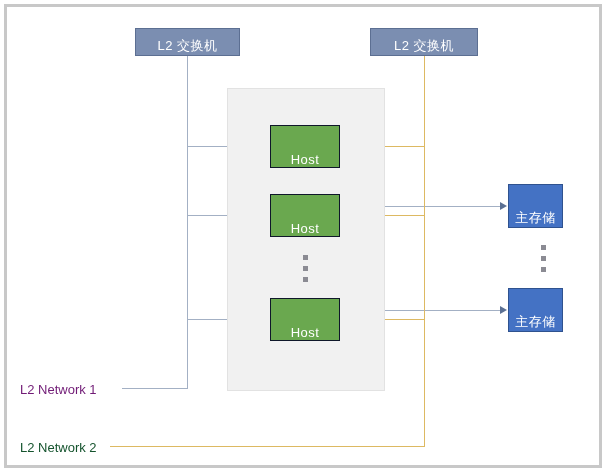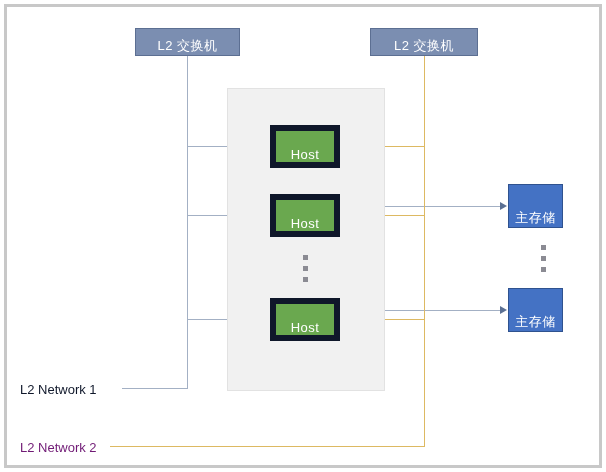--- a/index.html
+++ b/index.html
@@ -60,21 +60,21 @@
     letter-spacing: 0.5px;
   }
   .switch {
     background: #7b8eb1;
     border: 1px solid #5c6f92;
     height: 28px;
     font-size: 13px;
   }
   .host {
     background: #6aa84f;
-    border: 6px solid #0f172a;
+    border: 1px solid #0f172a;
     width: 70px;
     height: 43px;
     left: 270px;
     font-size: 13px;
   }
   .storage {
     background: #4472c4;
     border: 1px solid #2f528f;
     width: 55px;
     height: 44px;
@@ -110,24 +110,24 @@
     border-bottom: 4px solid transparent;
     border-left: 7px solid #5b7093;
   }
   
   .net-label {
     position: absolute;
     font-size: 13px;
     white-space: nowrap;
   }
   .net1 {
-    color: #0f172a;
+    color: #701a75;
   }
   .net2 {
-    color: #701a75;
+    color: #14532d;
   }
   
   .vdots {
     position: absolute;
     display: flex;
     flex-direction: column;
     align-items: center;
     justify-content: space-between;
     width: 6px;
   }

